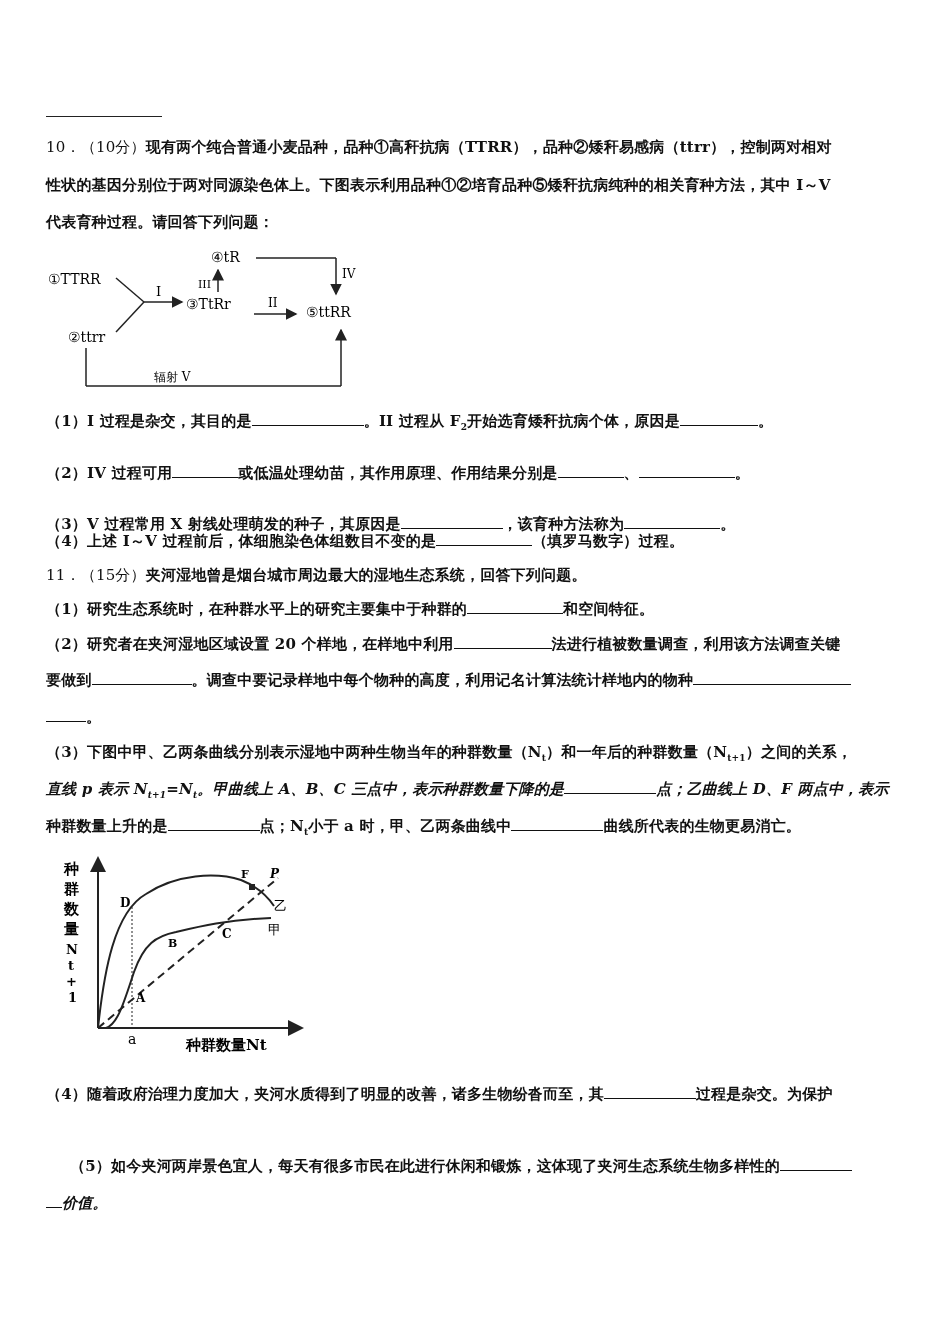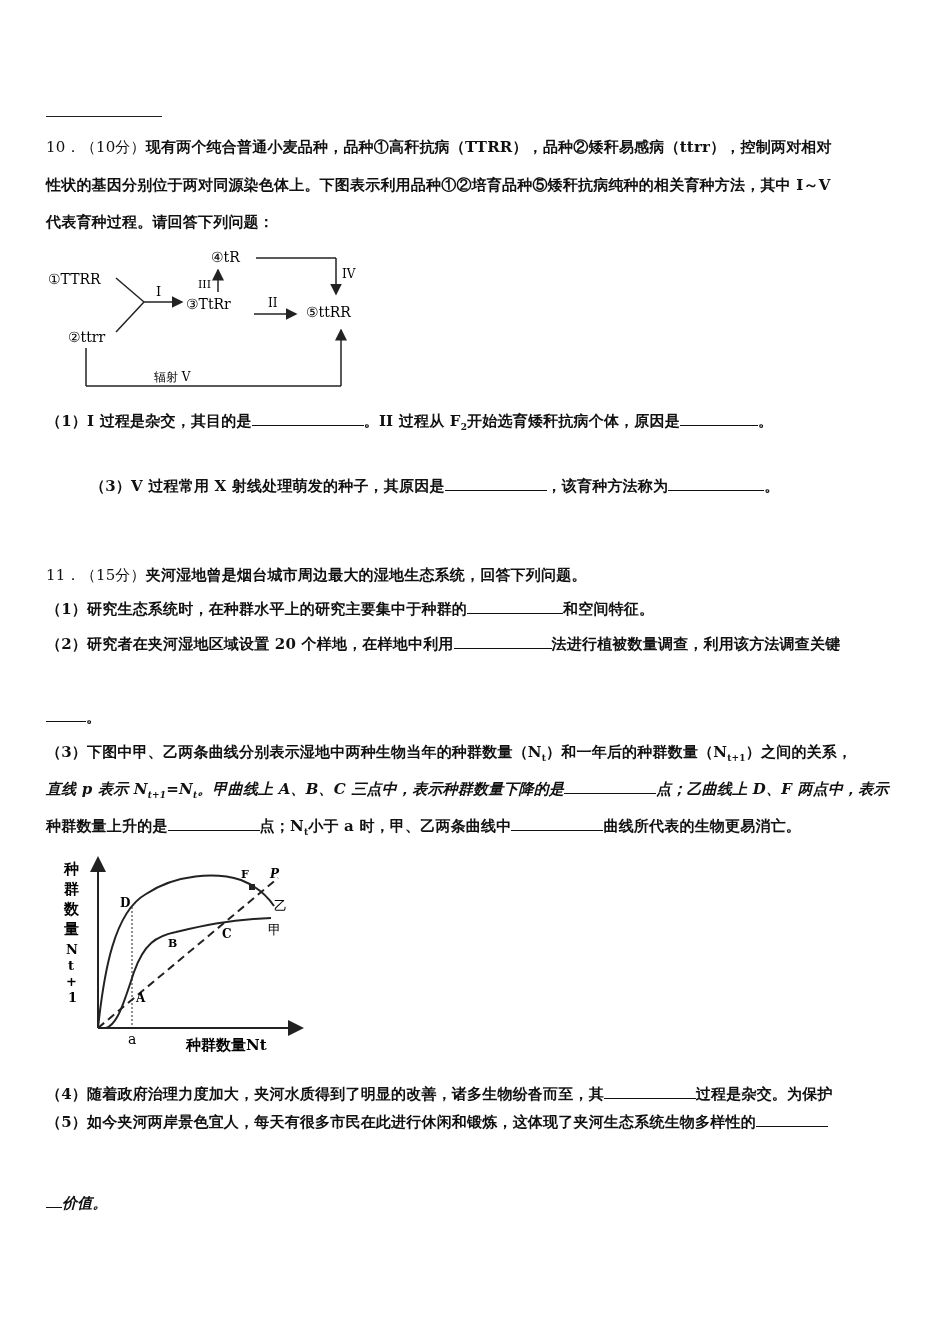--- a/index.html
+++ b/index.html
@@ -53,32 +53,41 @@
       <line x1="40" y1="104" x2="40" y2="142" stroke="#222" stroke-width="1.5"></line>
       <line x1="40" y1="142" x2="295" y2="142" stroke="#222" stroke-width="1.5"></line>
       <line x1="295" y1="142" x2="295" y2="86" stroke="#222" stroke-width="1.5" marker-end="url(#ah)"></line>
       <text x="108" y="137" font-size="12">辐射 V</text>
     </svg>
   </div>
 
   <div class="line" style="top:411px;">
     <span>（1）I 过程是杂交，其目的是</span><span class="blank" style="width:112px"></span><span>。II 过程从 F</span><sub>2</sub><span>开始选育矮秆抗病个体，原因是</span><span class="blank" style="width:78px"></span><span>。</span>
   </div>
-  <div class="line" style="top:476px;margin-left:44px;">
+  <div class="line" style="top:463px;">
+    <span>（2）IV 过程可用</span><span class="blank" style="width:66px"></span><span>或低温处理幼苗，其作用原理、作用结果分别是</span><span class="blank" style="width:66px"></span><span>、</span><span class="blank" style="width:96px"></span><span>。</span>
+  </div>
+  <div class="line" style="top:514px;">
     <span>（3）V 过程常用 X 射线处理萌发的种子，其原因是</span><span class="blank" style="width:102px"></span><span>，该育种方法称为</span><span class="blank" style="width:96px"></span><span>。</span>
+  </div>
+  <div class="line" style="top:531px;">
+    <span>（4）上述 I～V 过程前后，体细胞染色体组数目不变的是</span><span class="blank" style="width:96px"></span><span>（填罗马数字）过程。</span>
   </div>
 
   <div class="line" style="top:565px;">
     <span class="n">11．</span><span class="n">（15分）</span><span>夹河湿地曾是烟台城市周边最大的湿地生态系统，回答下列问题。</span>
   </div>
   <div class="line" style="top:599px;">
     <span>（1）研究生态系统时，在种群水平上的研究主要集中于种群的</span><span class="blank" style="width:96px"></span><span>和空间特征。</span>
   </div>
   <div class="line" style="top:634px;">
     <span>（2）研究者在夹河湿地区域设置 20 个样地，在样地中利用</span><span class="blank" style="width:98px"></span><span>法进行植被数量调查，利用该方法调查关键</span>
+  </div>
+  <div class="line" style="top:670px;">
+    <span>要做到</span><span class="blank" style="width:100px"></span><span>。调查中要记录样地中每个物种的高度，利用记名计算法统计样地内的物种</span><span class="blank" style="width:158px"></span>
   </div>
   <div class="line" style="top:707px;">
     <span class="blank" style="width:40px"></span><span>。</span>
   </div>
   <div class="line" style="top:742px;">
     <span>（3）下图中甲、乙两条曲线分别表示湿地中两种生物当年的种群数量（N</span><sub>t</sub><span>）和一年后的种群数量（N</span><sub>t+1</sub><span>）之间的关系，</span>
   </div>
   <div class="line" style="top:779px;font-style:italic;">
     <span>直线 p 表示 N</span><sub>t+1</sub><span>=N</span><sub>t</sub><span>。甲曲线上 A、B、C 三点中，表示种群数量下降的是</span><span class="blank" style="width:92px"></span><span>点；乙曲线上 D、F 两点中，表示</span>
   </div>
@@ -126,19 +135,19 @@
       <text x="185" y="26" font-size="11" font-weight="bold">F</text>
       <rect x="193" y="32" width="6" height="6" fill="#222"></rect>
       <text x="218" y="58" font-size="13">乙</text>
       <text x="212" y="82" font-size="13">甲</text>
     </svg>
   </div>
 
   <div class="line" style="top:1084px;">
     <span>（4）随着政府治理力度加大，夹河水质得到了明显的改善，诸多生物纷沓而至，其</span><span class="blank" style="width:92px"></span><span>过程是杂交。为保护</span>
   </div>
-  <div class="line" style="top:1112px;">
+  <div class="line" style="top:1156px;margin-left:24px;">
     <span>（5）如今夹河两岸景色宜人，每天有很多市民在此进行休闲和锻炼，这体现了夹河生态系统生物多样性的</span><span class="blank" style="width:72px"></span>
   </div>
   <div class="line" style="top:1193px;font-style:italic;">
     <span class="blank" style="width:16px"></span><span>价值。</span>
   </div>
 </div>
 
 </body></html>

